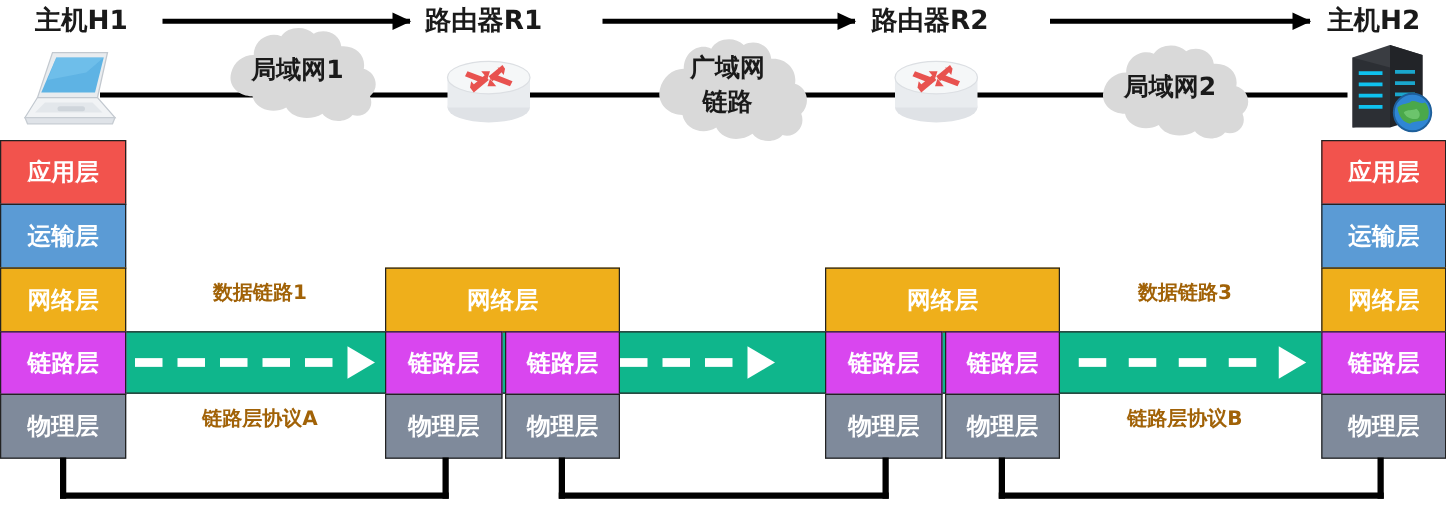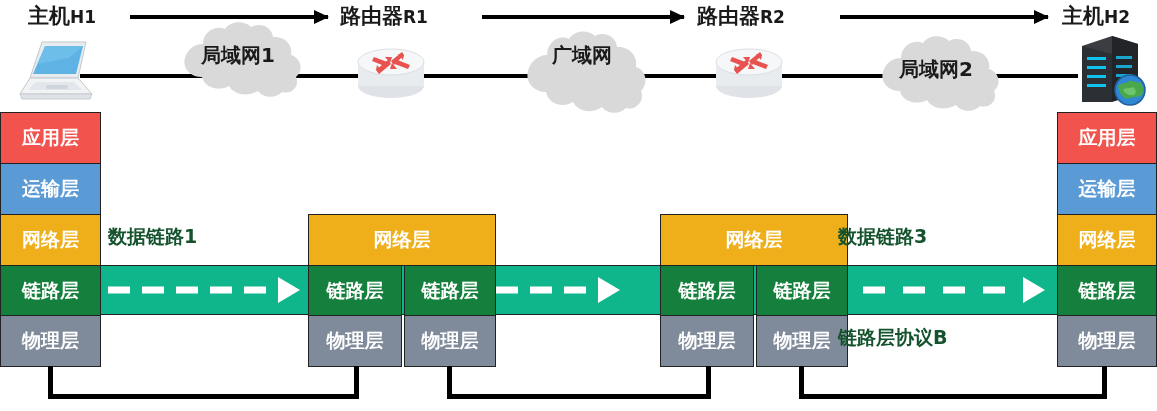--- a/index.html
+++ b/index.html
@@ -18,21 +18,21 @@
   
   .node-title{
     position:absolute;
     font-weight:bold;
     color:#1a1a1a;
     white-space:nowrap;
     font-size:21px;
     letter-spacing:0px;
     line-height:1;
   }
-  .node-title .sub{font-size:17px;}
+  .node-title .sub{font-size:21px;}
 
   
   .tarrow{position:absolute;height:4px;background:#000;}
   .tarrow::after{
     content:"";
     position:absolute;
     right:-1px;top:50%;
     transform:translateY(-50%);
     border-left:15px solid #000;
     border-top:7.5px solid transparent;
@@ -70,21 +70,21 @@
     font-size:19px;
     display:flex;
     align-items:center;
     justify-content:center;
     white-space:nowrap;
     text-shadow:0 0 0 rgba(0,0,0,0);
   }
   .layer.app{background:#f2534d;}
   .layer.trans{background:#5b9bd5;}
   .layer.net{background:#efaf1b;}
-  .layer.link{background:#15803d;}
+  .layer.link{background:#d946ef;}
   .layer.phy{background:#7f8a9b;}
 
   
   .band{
     position:absolute;
     background:#0fb68c;
     border-top:1.5px solid #222;
     border-bottom:1.5px solid #222;
     box-sizing:border-box;
   }
@@ -101,25 +101,25 @@
     transform:translateY(-50%);
     width:0;height:0;
     border-left:22px solid #ffffff;
     border-top:13px solid transparent;
     border-bottom:13px solid transparent;
   }
 
   
   .gcap{
     position:absolute;
-    color:#14532d;
+    color:#a16207;
     font-weight:bold;
-    font-size:19px;
+    font-size:16px;
     white-space:nowrap;
-    text-align:left;
+    text-align:center;
   }
 
   
   .vseg{position:absolute;width:5px;background:#000;}
   .hseg{position:absolute;height:5px;background:#000;}
 </style>
 </head>
 <body>
 
 <div id="stage">
@@ -156,20 +156,21 @@
   </div>
 
   <div class="cloud" style="left:512px;top:28px;width:140px;height:88px;font-family:Liberation Mono, monospace;">
     <svg width="140" height="88" viewBox="0 0 140 88">
       <path fill="#d9d9d9" d="M35,27 C35,14 47,6 57,11 C62,2 76,1 83,8 C92,3 104,8 105,19
         C117,18 126,28 124,39 C134,42 137,55 129,63 C133,73 124,83 114,80
         C108,87 95,86 90,79 C80,86 66,84 61,74 C50,81 36,75 34,64
         C22,64 13,54 16,43 C18,34 26,27 35,27 Z"></path>
     </svg>
     <div class="cloudtext" style="top:17px;">广域网</div>
+    <div class="cloudtext" style="top:44px;">链路</div>
   </div>
 
   <div class="cloud" style="left:866px;top:34px;width:140px;height:78px;">
     <svg width="140" height="78" viewBox="0 0 140 78">
       <path fill="#d9d9d9" d="M35,24 C35,12 47,5 57,9 C62,1 76,0 83,7 C92,2 104,7 105,17
         C117,16 125,25 123,35 C133,38 136,50 128,57 C132,66 124,75 114,72
         C108,79 95,78 90,71 C80,77 66,75 61,66 C50,72 36,67 34,57
         C22,57 14,48 17,38 C19,30 26,24 35,24 Z"></path>
     </svg>
     <div class="cloudtext" style="top:24px;">局域网2</div>
@@ -295,20 +296,21 @@
   <div class="layer link" style="left:756px;top:265px;width:92px;height:51px;">链路层</div>
   <div class="layer phy" style="left:756px;top:315px;width:92px;height:52px;">物理层</div>
 
   <div class="layer app" style="left:1057px;top:112px;width:100px;height:52px;">应用层</div>
   <div class="layer trans" style="left:1057px;top:163px;width:100px;height:52px;">运输层</div>
   <div class="layer net" style="left:1057px;top:214px;width:100px;height:52px;">网络层</div>
   <div class="layer link" style="left:1057px;top:265px;width:100px;height:51px;">链路层</div>
   <div class="layer phy" style="left:1057px;top:315px;width:100px;height:52px;">物理层</div>
 
   <div class="gcap" style="left:108px;top:224px;width:200px;">数据链路1</div>
+  <div class="gcap" style="left:108px;top:325px;width:200px;">链路层协议A</div>
 
 
   <div class="gcap" style="left:838px;top:224px;width:220px;">数据链路3</div>
   <div class="gcap" style="left:838px;top:325px;width:220px;">链路层协议B</div>
 
   <div class="vseg" style="left:48px;top:366px;width:5px;height:33px;"></div>
   <div class="hseg" style="left:48px;top:394px;width:311px;height:5px;"></div>
   <div class="vseg" style="left:354px;top:366px;width:5px;height:33px;"></div>
 
   <div class="vseg" style="left:447px;top:366px;width:5px;height:33px;"></div>

